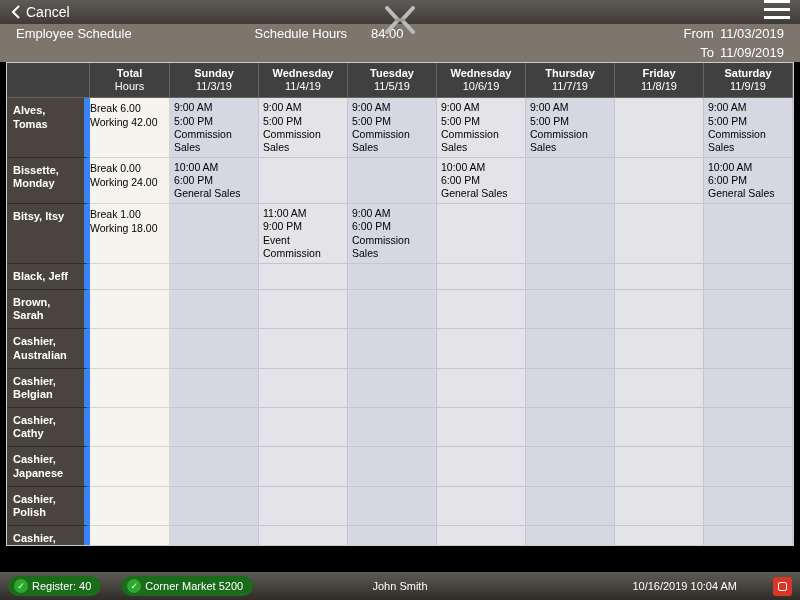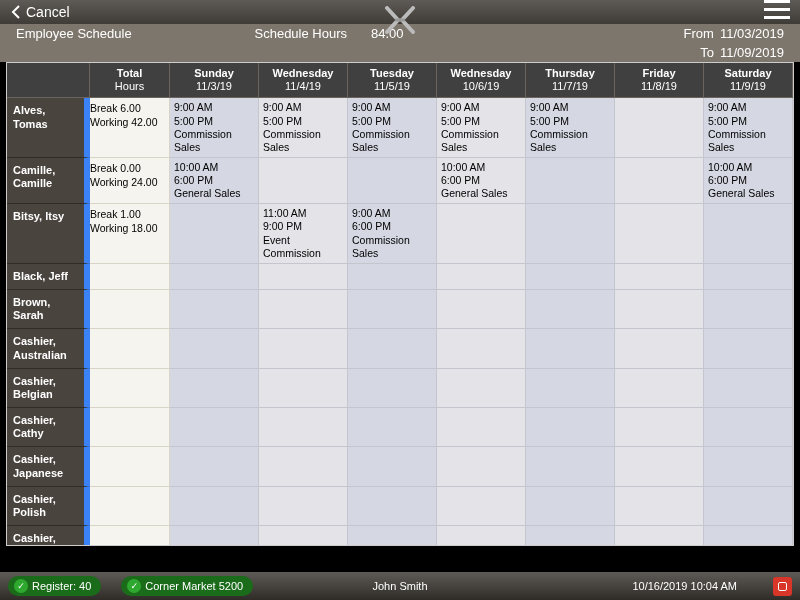--- a/index.html
+++ b/index.html
@@ -116,21 +116,21 @@
         <span class="line">9:00 AM</span>
         <span class="line">5:00 PM</span>
         <span class="line">Commission Sales</span>
       </div>
       <div class="day-cell alt"></div>
       <div class="day-cell">
         <span class="line">9:00 AM</span>
         <span class="line">5:00 PM</span>
         <span class="line">Commission Sales</span>
       </div>
-      <div class="name-cell">Camille, Camille</div>
+      <div class="name-cell">Bissette, Monday</div>
       <div class="total-cell">
         <div>Break  0.00</div>
         <div>Working  24.00</div>
       </div>
       <div class="day-cell">
         <span class="line">10:00 AM</span>
         <span class="line">6:00 PM</span>
         <span class="line">General Sales</span>
       </div>
       <div class="day-cell alt"></div>

